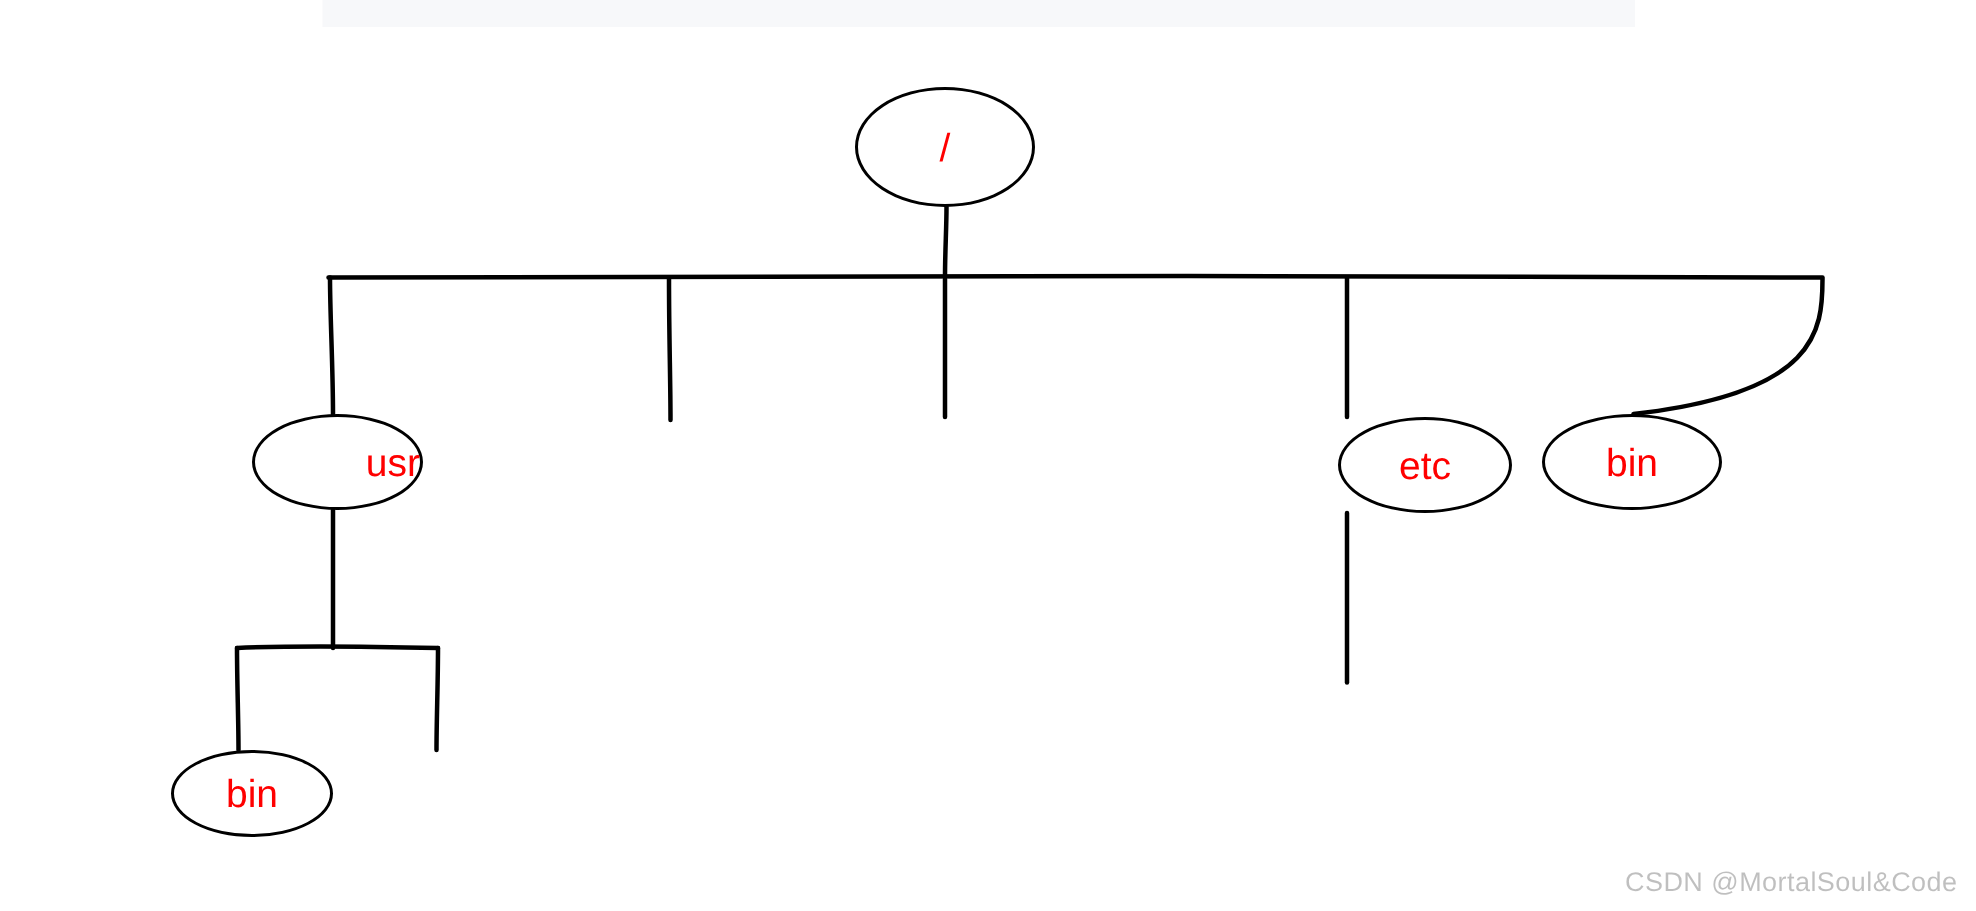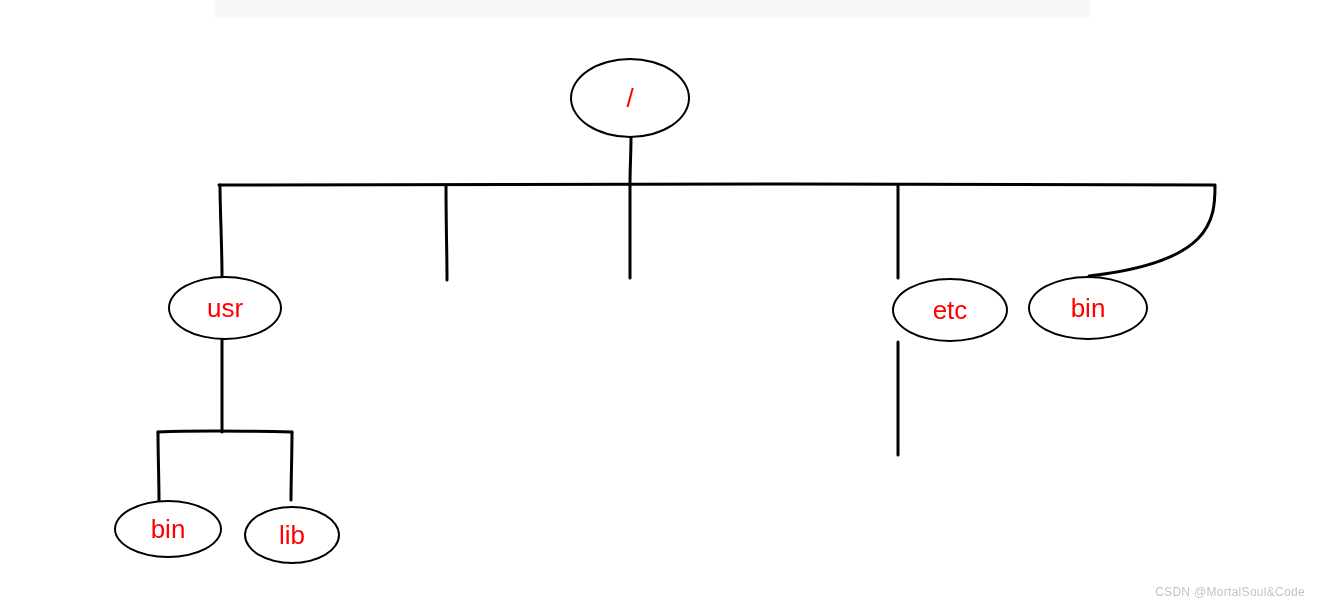--- a/index.html
+++ b/index.html
@@ -37,21 +37,21 @@
   .node span {
     color: #ff0000;
     font-size: 26px;
     line-height: 1;
   }
   .watermark {
     position: absolute;
     right: 12px;
     bottom: 8px;
     color: rgba(0,0,0,0.25);
-    font-size: 12px;
+    font-size: 18px;
     letter-spacing: 0.3px;
   }
   svg.lines {
     position: absolute;
     left: 0; top: 0;
     width: 1317px;
     height: 607px;
     pointer-events: none;
   }
   svg.lines path {
@@ -89,32 +89,29 @@
 
     <path d="M292 432 C 292 455, 291 480, 291 500"></path>
 
     <path d="M898 342 C 898 380, 898 418, 898 455"></path>
   </svg>
 
   <div class="node" style="left:570px; top:58px; width:120px; height:80px;">
     <span>/</span>
   </div>
 
-  <div class="node" style="left:168px; top:276px; width:114px; height:64px;">
+  <div class="node" style="left:168px; top:276px; width:114px; height:64px;justify-content:flex-end;">
     <span>usr</span>
   </div>
   <div class="node" style="left:892px; top:278px; width:116px; height:64px;">
     <span>etc</span>
   </div>
   <div class="node" style="left:1028px; top:276px; width:120px; height:64px;">
     <span>bin</span>
   </div>
 
   <div class="node" style="left:114px; top:500px; width:108px; height:58px;">
     <span>bin</span>
   </div>
-  <div class="node" style="left:244px; top:506px; width:96px; height:58px;">
-    <span>lib</span>
-  </div>
 
 
   <div class="watermark">CSDN @MortalSoul&amp;Code</div>
 </div>
 
 </body></html>

